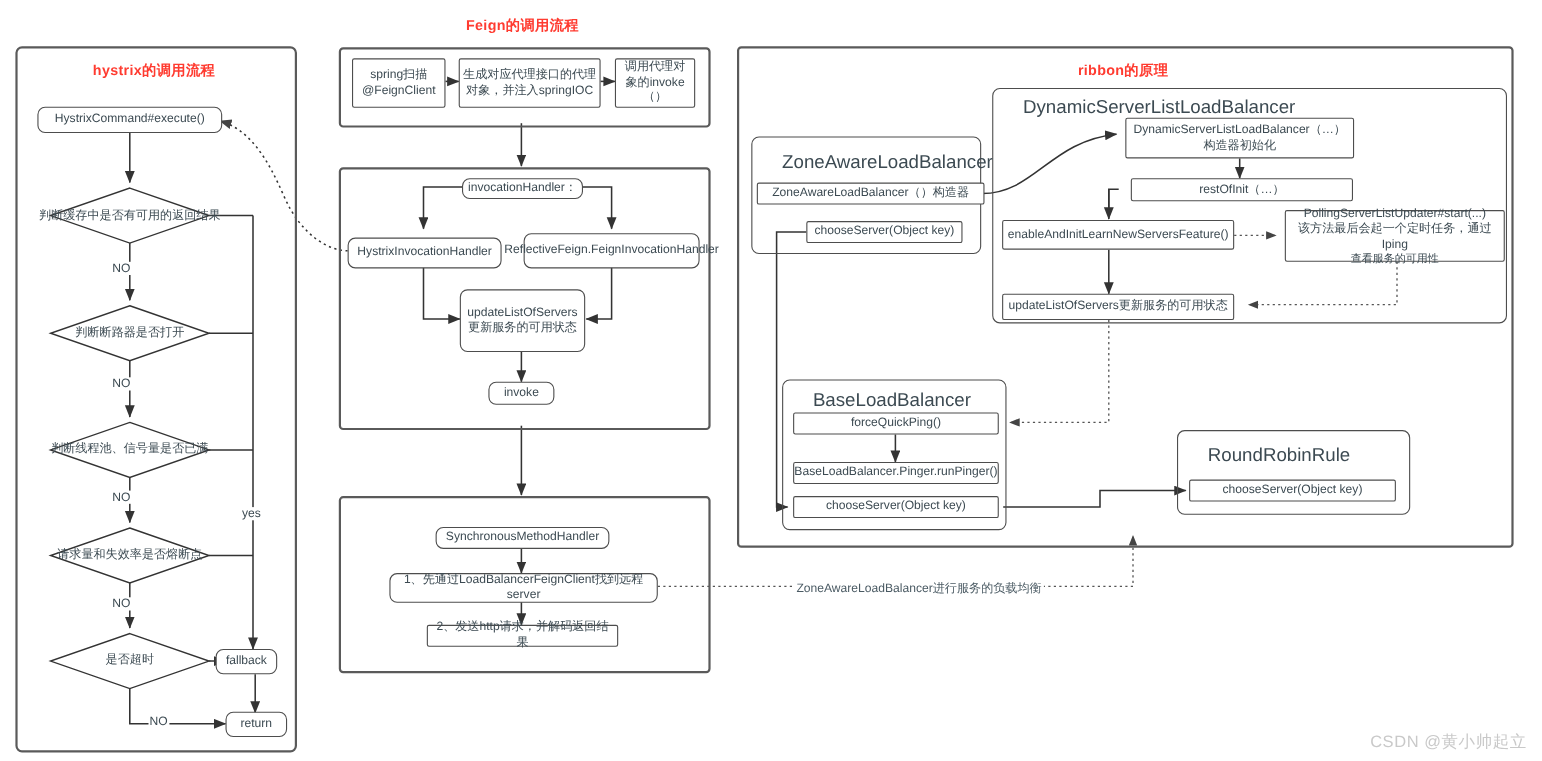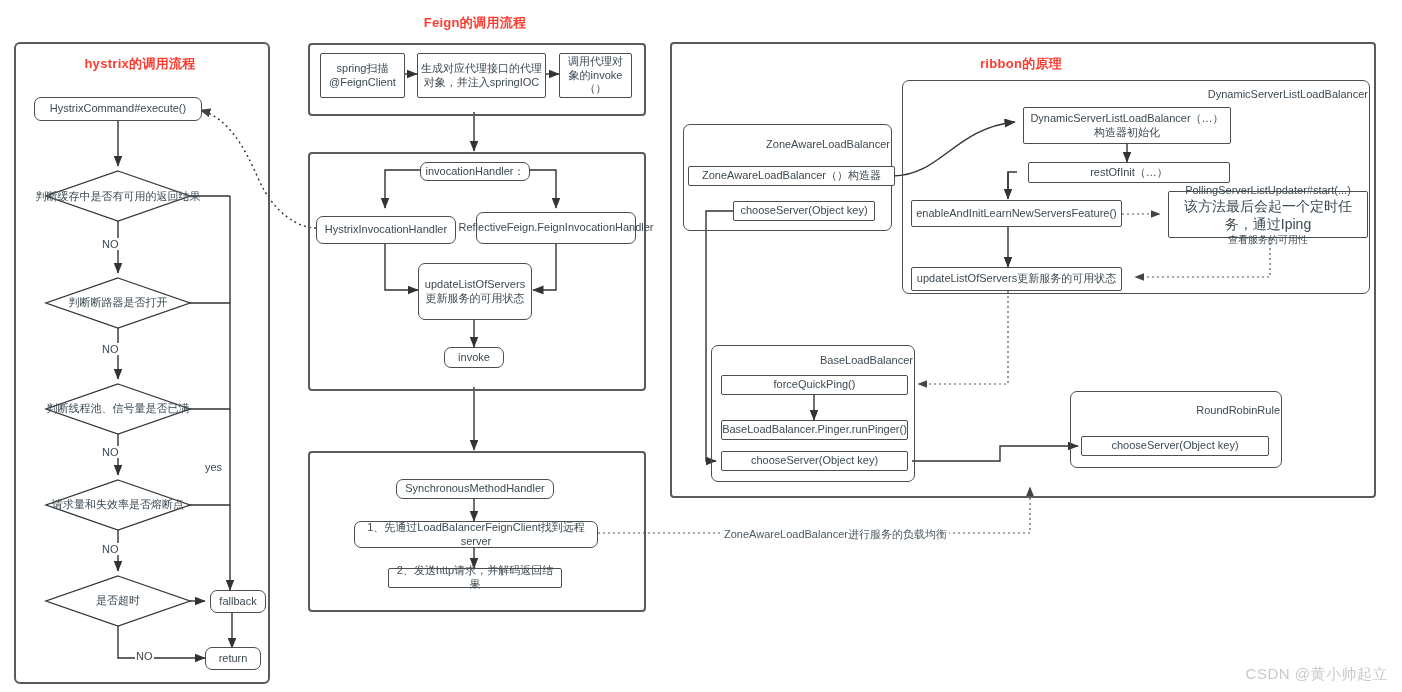--- a/index.html
+++ b/index.html
@@ -14,21 +14,21 @@
   
   .panel{position:absolute;border:2px solid #5a5a5a;border-radius:6px;background:transparent;}
   .panel.sharp{border-radius:4px;}
   .group{position:absolute;border:1.5px solid #4d4d4d;border-radius:7px;background:transparent;}
 
   .panel-title{
     position:absolute;color:#ff3b30;font-weight:bold;font-size:13px;
     letter-spacing:.3px;white-space:nowrap;text-align:center;
   }
   .group-title{
-    position:absolute;color:#3c4a52;font-size:11px;white-space:nowrap;text-align:right;
+    position:absolute;color:#3c4a52;font-size:17px;white-space:nowrap;text-align:left;margin-left:28px;
   }
 
   
   .node{
     position:absolute;box-sizing:border-box;
     border:1.4px solid #4d4d4d;background:#ffffff;
     color:#3c4a52;font-size:11px;line-height:1.25;
     display:flex;align-items:center;justify-content:center;text-align:center;
     padding:1px 3px;border-radius:6px;
   }
@@ -164,23 +164,23 @@
   </div>
   <div class="dlabel" style="left:30px;top:590px;width:176px;height:22px;">
     <span>是否超时</span>
   </div>
 
   <div class="edge-label" style="left:101px;top:238px;">NO</div>
   <div class="edge-label" style="left:101px;top:343px;">NO</div>
   <div class="edge-label" style="left:101px;top:446px;">NO</div>
   <div class="edge-label" style="left:101px;top:543px;">NO</div>
   <div class="edge-label" style="left:135px;top:650px;">NO</div>
-  <div class="edge-label" style="left:204px;top:461px;">yes</div>
-
-  <div class="node pill" style="left:210px;top:590px;width:56px;height:23px;">fallback</div>
+  <div class="edge-label" style="left:219px;top:461px;">yes</div>
+
+  <div class="node pill" style="left:196px;top:590px;width:56px;height:23px;">fallback</div>
   <div class="node pill" style="left:205px;top:647px;width:56px;height:23px;">return</div>
 
   <div class="panel-title" style="left:308px;top:14px;width:334px;">Feign的调用流程</div>
 
   <div class="panel sharp" style="left:308px;top:43px;width:334px;height:69px;"></div>
   <div class="node sq" style="left:320px;top:53px;width:85px;height:45px;">
     <span>spring扫描@FeignClient</span>
   </div>
   <div class="node sq" style="left:417px;top:53px;width:129px;height:45px;align-items:center;">
     <span>生成对应代理接口的代理对象，并注入springIOC</span>
@@ -212,21 +212,21 @@
 
   <div class="group" style="left:902px;top:80px;width:466px;height:212px;"></div>
   <div class="group-title" style="left:902px;top:88px;width:466px;">DynamicServerListLoadBalancer</div>
   <div class="node sq" style="left:1023px;top:107px;width:208px;height:37px;">
     <span>DynamicServerListLoadBalancer（…）构造器初始化</span>
   </div>
   <div class="node sq" style="left:1028px;top:162px;width:202px;height:21px;">restOfInit（…）</div>
   <div class="node sq" style="left:911px;top:200px;width:211px;height:27px;">enableAndInitLearnNewServersFeature()</div>
   <div class="node sq" style="left:1168px;top:191px;width:200px;height:47px;flex-direction:column;line-height:1.3;">
     <span>PollingServerListUpdater#start(...)</span>
-    <span style="font-size:14px;">该方法最后会起一个定时任务，通过Iping</span>
+    <span style="font-size:11px;">该方法最后会起一个定时任务，通过Iping</span>
     <span style="font-size:10px;">查看服务的可用性</span>
   </div>
   <div class="node sq" style="left:911px;top:267px;width:211px;height:24px;">updateListOfServers更新服务的可用状态</div>
 
   <div class="group" style="left:683px;top:124px;width:207px;height:105px;"></div>
   <div class="group-title" style="left:683px;top:138px;width:207px;">ZoneAwareLoadBalancer</div>
   <div class="node sq" style="left:688px;top:166px;width:207px;height:20px;">ZoneAwareLoadBalancer（）构造器</div>
   <div class="node sq" style="left:733px;top:201px;width:142px;height:20px;">chooseServer(Object key)</div>
 
   <div class="group" style="left:711px;top:345px;width:202px;height:135px;"></div>

